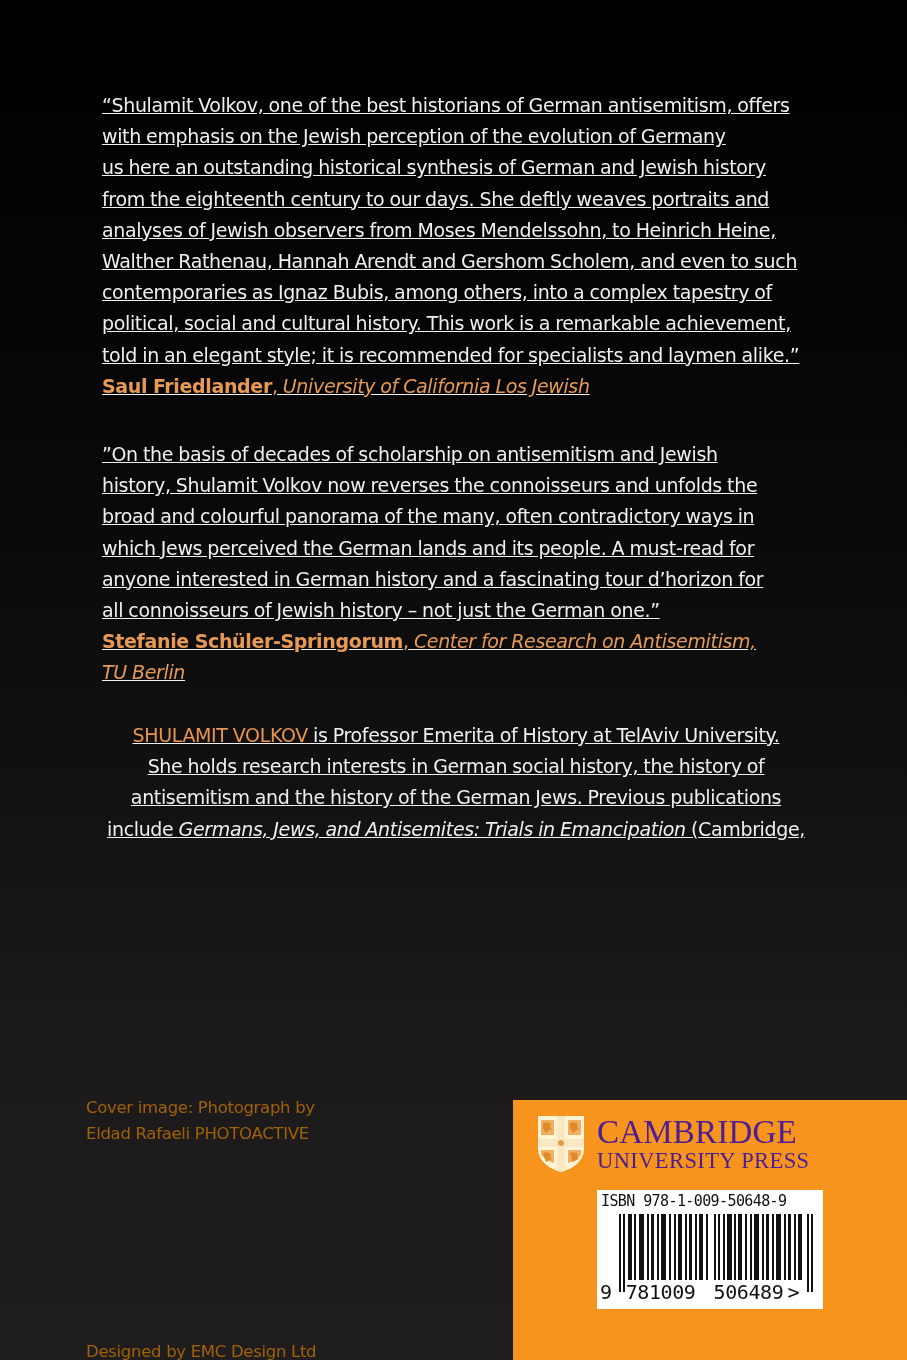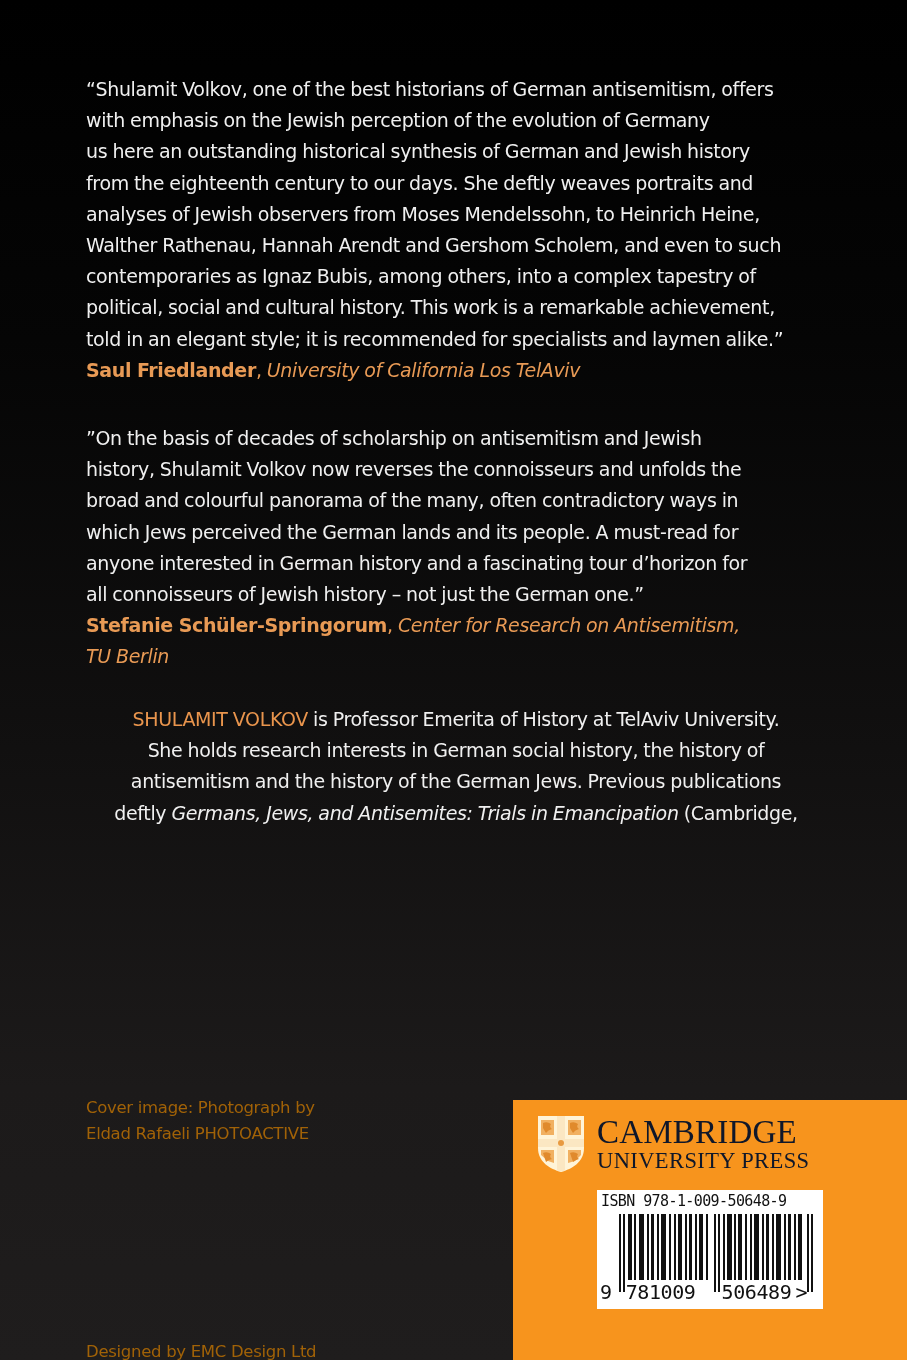--- a/index.html
+++ b/index.html
@@ -5,21 +5,21 @@
   html, body { margin: 0; padding: 0; }
   body {
     width: 907px; height: 1360px; position: relative; overflow: hidden;
     background: linear-gradient(to bottom, #000000 0%, #050505 25%, #111010 55%, #1c1a1a 80%, #1f1d1d 100%);
     font-family: "DejaVu Sans", "Liberation Sans", sans-serif;
     color: #f2f2f2;
   }
   .block { position: absolute; left: 86px; width: 740px; }
   .para {
     font-size: 19px; line-height: 31.2px; letter-spacing: -0.35px;
-    word-spacing: -0.5px; color: #f0f0f0; margin: 0;
+    word-spacing: -0.5px; color: #f0f0f0; margin: 16px; text-decoration: underline;
   }
   .para .line { display: block; white-space: nowrap; }
   .attr { color: #e89a55; }
   .attr .name { font-weight: bold; }
   .attr .affil { font-style: italic; }
   .author-caps { color: #e9954d; font-weight: normal; }
   .it { font-style: italic; }
   #q1 { top: 74px; }
   #q2 { top: 423px; }
   #bio { top: 704px; text-align: center; }
@@ -30,21 +30,21 @@
   }
   #cover-credit { top: 1095px; }
   #design-credit { top: 1339px; text-align: right; }
 
   .publisher-panel {
     position: absolute; left: 513px; top: 1100px; width: 394px; height: 260px;
     background: #f7941d;
   }
   .logo { position: absolute; left: 23px; top: 14px; display: flex; align-items: center; }
   .crest { width: 50px; height: 60px; }
-  .wordmark { margin-left: 11px; color: #0f172a; font-family: "DejaVu Serif", "Liberation Serif", serif; }
+  .wordmark { margin-left: 11px; color: #4c1d95; font-family: "DejaVu Serif", "Liberation Serif", serif; }
   .wordmark .big { display: block; font-size: 33px; line-height: 34px; letter-spacing: 0.2px; font-family: "Liberation Serif", serif; }
   .wordmark .small { display: block; font-size: 22.5px; line-height: 24px; letter-spacing: 0.4px; font-family: "Liberation Serif", serif; }
 
   .barcode-box {
     position: absolute; left: 84px; top: 90px; width: 226px; height: 119px;
     background: #ffffff;
   }
   .isbn-text {
     position: absolute; left: 4px; top: 2px; font-family: "DejaVu Sans Mono", monospace;
     font-size: 15px; color: #111; letter-spacing: -0.6px; white-space: nowrap;
@@ -64,21 +64,21 @@
   <p class="para">
     <span class="line">“Shulamit Volkov, one of the best historians of German antisemitism, offers</span>
     <span class="line">with emphasis on the Jewish perception of the evolution of Germany</span>
     <span class="line">us here an outstanding historical synthesis of German and Jewish history</span>
     <span class="line">from the eighteenth century to our days. She deftly weaves portraits and</span>
     <span class="line">analyses of Jewish observers from Moses Mendelssohn, to Heinrich Heine,</span>
     <span class="line">Walther Rathenau, Hannah Arendt and Gershom Scholem, and even to such</span>
     <span class="line">contemporaries as Ignaz Bubis, among others, into a complex tapestry of</span>
     <span class="line">political, social and cultural history. This work is a remarkable achievement,</span>
     <span class="line">told in an elegant style; it is recommended for specialists and laymen alike.”</span>
-    <span class="line attr"><span class="name">Saul Friedlander</span><span>, </span><span class="affil">University of California Los TelAviv</span></span>
+    <span class="line attr"><span class="name">Saul Friedlander</span><span>, </span><span class="affil">University of California Los Jewish</span></span>
   </p>
 </div>
 
 <div class="block" id="q2">
   <p class="para">
     <span class="line">”On the basis of decades of scholarship on antisemitism and Jewish</span>
     <span class="line">history, Shulamit Volkov now reverses the connoisseurs and unfolds the</span>
     <span class="line">broad and colourful panorama of the many, often contradictory ways in</span>
     <span class="line">which Jews perceived the German lands and its people. A must-read for</span>
     <span class="line">anyone interested in German history and a fascinating tour d’horizon for</span>
@@ -86,21 +86,21 @@
     <span class="line attr"><span class="name">Stefanie Schüler-Springorum</span><span>, </span><span class="affil">Center for Research on Antisemitism,</span></span>
     <span class="line attr"><span class="affil">TU Berlin</span></span>
   </p>
 </div>
 
 <div class="block" id="bio">
   <p class="para">
     <span class="line"><span class="author-caps">SHULAMIT VOLKOV</span><span> is Professor Emerita of History at TelAviv University.</span></span>
     <span class="line">She holds research interests in German social history, the history of</span>
     <span class="line">antisemitism and the history of the German Jews. Previous publications</span>
-    <span class="line"><span>deftly </span><span class="it">Germans, Jews, and Antisemites: Trials in Emancipation</span><span> (Cambridge,</span></span>
+    <span class="line"><span>include </span><span class="it">Germans, Jews, and Antisemites: Trials in Emancipation</span><span> (Cambridge,</span></span>
   </p>
 </div>
 
 <div class="credit" id="cover-credit">
   <div>Cover image: Photograph by</div>
   <div>Eldad Rafaeli PHOTOACTIVE</div>
 </div>
 <div class="credit" id="design-credit">Designed by EMC Design Ltd</div>
 
 <div class="publisher-panel">
@@ -157,18 +157,18 @@
           <rect x="165" y="0" width="2" height="66"></rect>
         <rect x="169" y="0" width="3" height="66"></rect>
           <rect x="175" y="0" width="2" height="66"></rect>
         <rect x="179" y="0" width="4" height="66"></rect>
         <rect x="188" y="0" width="2" height="78"></rect>
           <rect x="192" y="0" width="2" height="78"></rect>
       </g>
     </svg>
     <div class="bc-digits">
       <span style="margin-right:14px">9</span>
-      <span style="margin-right:26px">781009</span>
+      <span style="margin-right:18px">781009</span>
       <span style="margin-right:4px">506489</span>
       <span>&gt;</span>
     </div>
   </div>
 </div>
 
 </body></html>

